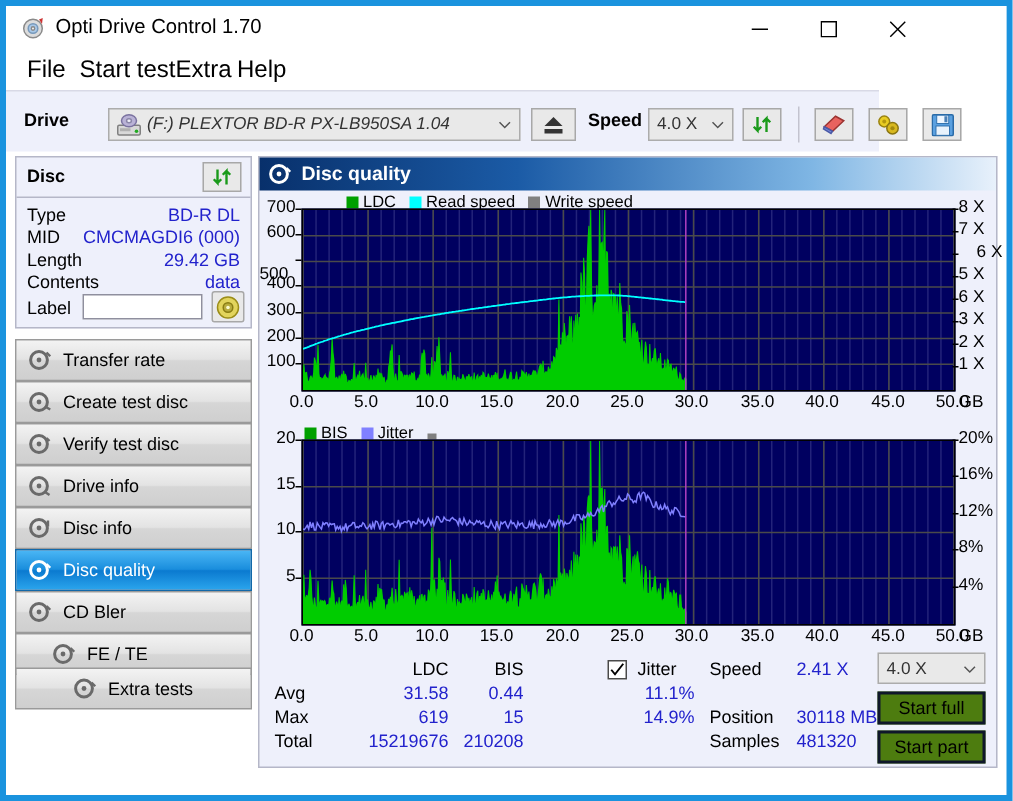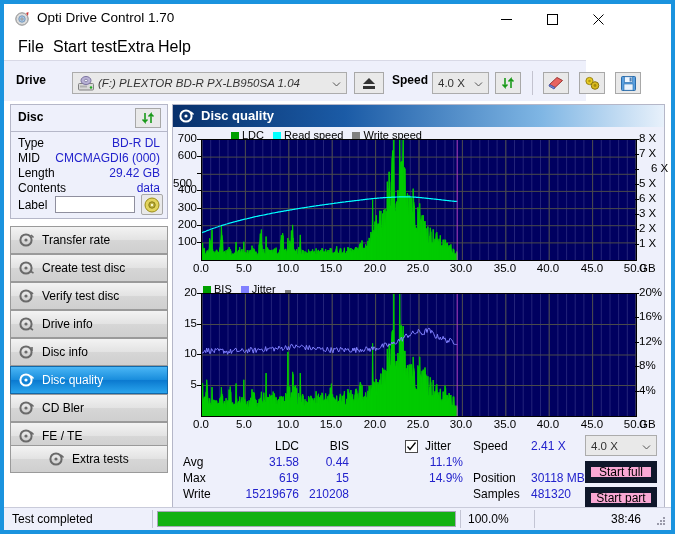--- a/index.html
+++ b/index.html
@@ -131,21 +131,21 @@
   .tickline{position:absolute;background:#000;}
   
   .stat{position:absolute;font-size:12px;color:#000;white-space:nowrap;}
   .statv{position:absolute;font-size:12px;color:#2222cc;white-space:nowrap;text-align:right;}
   .stat-head{position:absolute;font-size:12px;color:#000;font-weight:normal;text-align:right;white-space:nowrap;}
   .chk{
     position:absolute;width:13px;height:13px;background:#fff;
     border:1px solid #4a4a4a;box-sizing:border-box;
   }
   .btn{
-    position:absolute;background:#f9a8d4;border:6px solid #0f172a;
+    position:absolute;background:#4d7c0f;border:2px solid #0f172a;
     box-sizing:border-box;display:flex;align-items:center;justify-content:center;
     font-size:12px;color:#000;
   }
   
   .statusbar{
     position:absolute;left:0;bottom:0;width:667px;height:22px;
     background:#eef0fb;border-top:1px solid #c9cbda;
   }
   .sb-text{position:absolute;left:8px;top:4px;font-size:12px;color:#000;}
   .sb-cell{position:absolute;top:2px;height:18px;border-left:1px solid #c3c5d4;}
@@ -365,21 +365,21 @@
       <div class="nav-item" style="top:168px;">
         <span class="ni">
           <svg width="16" height="16" viewBox="0 0 16 16">
               <circle cx="7" cy="8" r="5.6" fill="none" stroke="#6a6a6a" stroke-width="2"></circle>
               <circle cx="7" cy="8" r="1.6" fill="#6a6a6a"></circle>
               <path d="M12 4 L14.5 6.5" stroke="#6a6a6a" stroke-width="1.6"></path>
             </svg>
         </span>
         <span class="nl">CD Bler</span>
       </div>
-      <div class="nav-item" style="top:196px;">
+      <div class="nav-item" style="top:196px;padding-left:16px;">
         <span class="ni">
           <svg width="16" height="16" viewBox="0 0 16 16">
               <circle cx="7" cy="8" r="5.6" fill="none" stroke="#6a6a6a" stroke-width="2"></circle>
               <circle cx="7" cy="8" r="1.6" fill="#6a6a6a"></circle>
               <path d="M12 4 L14.5 6.5" stroke="#6a6a6a" stroke-width="1.6"></path>
             </svg>
         </span>
         <span class="nl">FE / TE</span>
       </div>
       <div class="nav-item" style="top:219px;padding-left:30px;">
@@ -587,21 +587,21 @@
     <div class="stat" style="left:10px;top:350px;">Avg</div>
     <div class="statv" style="left:68px;top:350px;width:58px;">31.58</div>
     <div class="statv" style="left:130px;top:350px;width:46px;">0.44</div>
     <div class="statv" style="left:232px;top:350px;width:58px;">11.1%</div>
 
     <div class="stat" style="left:10px;top:366px;">Max</div>
     <div class="statv" style="left:68px;top:366px;width:58px;">619</div>
     <div class="statv" style="left:130px;top:366px;width:46px;">15</div>
     <div class="statv" style="left:232px;top:366px;width:58px;">14.9%</div>
 
-    <div class="stat" style="left:10px;top:382px;">Write</div>
+    <div class="stat" style="left:10px;top:382px;">Total</div>
     <div class="statv" style="left:58px;top:382px;width:68px;">15219676</div>
     <div class="statv" style="left:126px;top:382px;width:50px;">210208</div>
 
     <div class="stat" style="left:300px;top:334px;">Speed</div>
     <div class="statv" style="left:358px;top:334px;width:82px;text-align:left;">2.41 X</div>
     <div class="stat" style="left:300px;top:366px;">Position</div>
     <div class="statv" style="left:358px;top:366px;width:82px;text-align:left;">30118 MB</div>
     <div class="stat" style="left:300px;top:382px;">Samples</div>
     <div class="statv" style="left:358px;top:382px;width:82px;text-align:left;">481320</div>
 
@@ -682,37 +682,14 @@
       <div class="xlbl" style="left:184px;top:313px;width:36px;">20.0</div>
       <div class="xlbl" style="left:227px;top:313px;width:36px;">25.0</div>
       <div class="xlbl" style="left:270px;top:313px;width:36px;">30.0</div>
       <div class="xlbl" style="left:314px;top:313px;width:36px;">35.0</div>
       <div class="xlbl" style="left:357px;top:313px;width:36px;">40.0</div>
       <div class="xlbl" style="left:401px;top:313px;width:36px;">45.0</div>
       <div class="xlbl" style="left:444px;top:313px;width:36px;">50.0</div>
       <div class="axlbl" style="left:466px;top:313px;">GB</div>
     </div>
 
-  <div class="statusbar">
-    <div class="sb-text">Test completed</div>
-    <div class="sb-cell" style="left:148px;width:1px;"></div>
-    <div class="progress">
-      <div class="bar" id="progbar" style="width: 100%;"></div>
-    </div>
-    <div class="sb-cell" style="left:456px;width:1px;"></div>
-    <div class="sb-text" style="left:464px;">100.0%</div>
-    <div class="sb-cell" style="left:530px;width:1px;"></div>
-    <div class="sb-text" style="left:auto;right:30px;">38:46</div>
-    <div class="grip">
-      <svg width="12" height="12" viewBox="0 0 12 12">
-        <g fill="#9a9aaa">
-          <rect x="8" y="8" width="2" height="2"></rect>
-            <rect x="5" y="8" width="2" height="2"></rect>
-            <rect x="8" y="5" width="2" height="2"></rect>
-          <rect x="2" y="8" width="2" height="2"></rect>
-            <rect x="5" y="5" width="2" height="2"></rect>
-            <rect x="8" y="2" width="2" height="2"></rect>
-        </g>
-      </svg>
-    </div>
-  </div>
 
 </div>
 
 </body></html>

